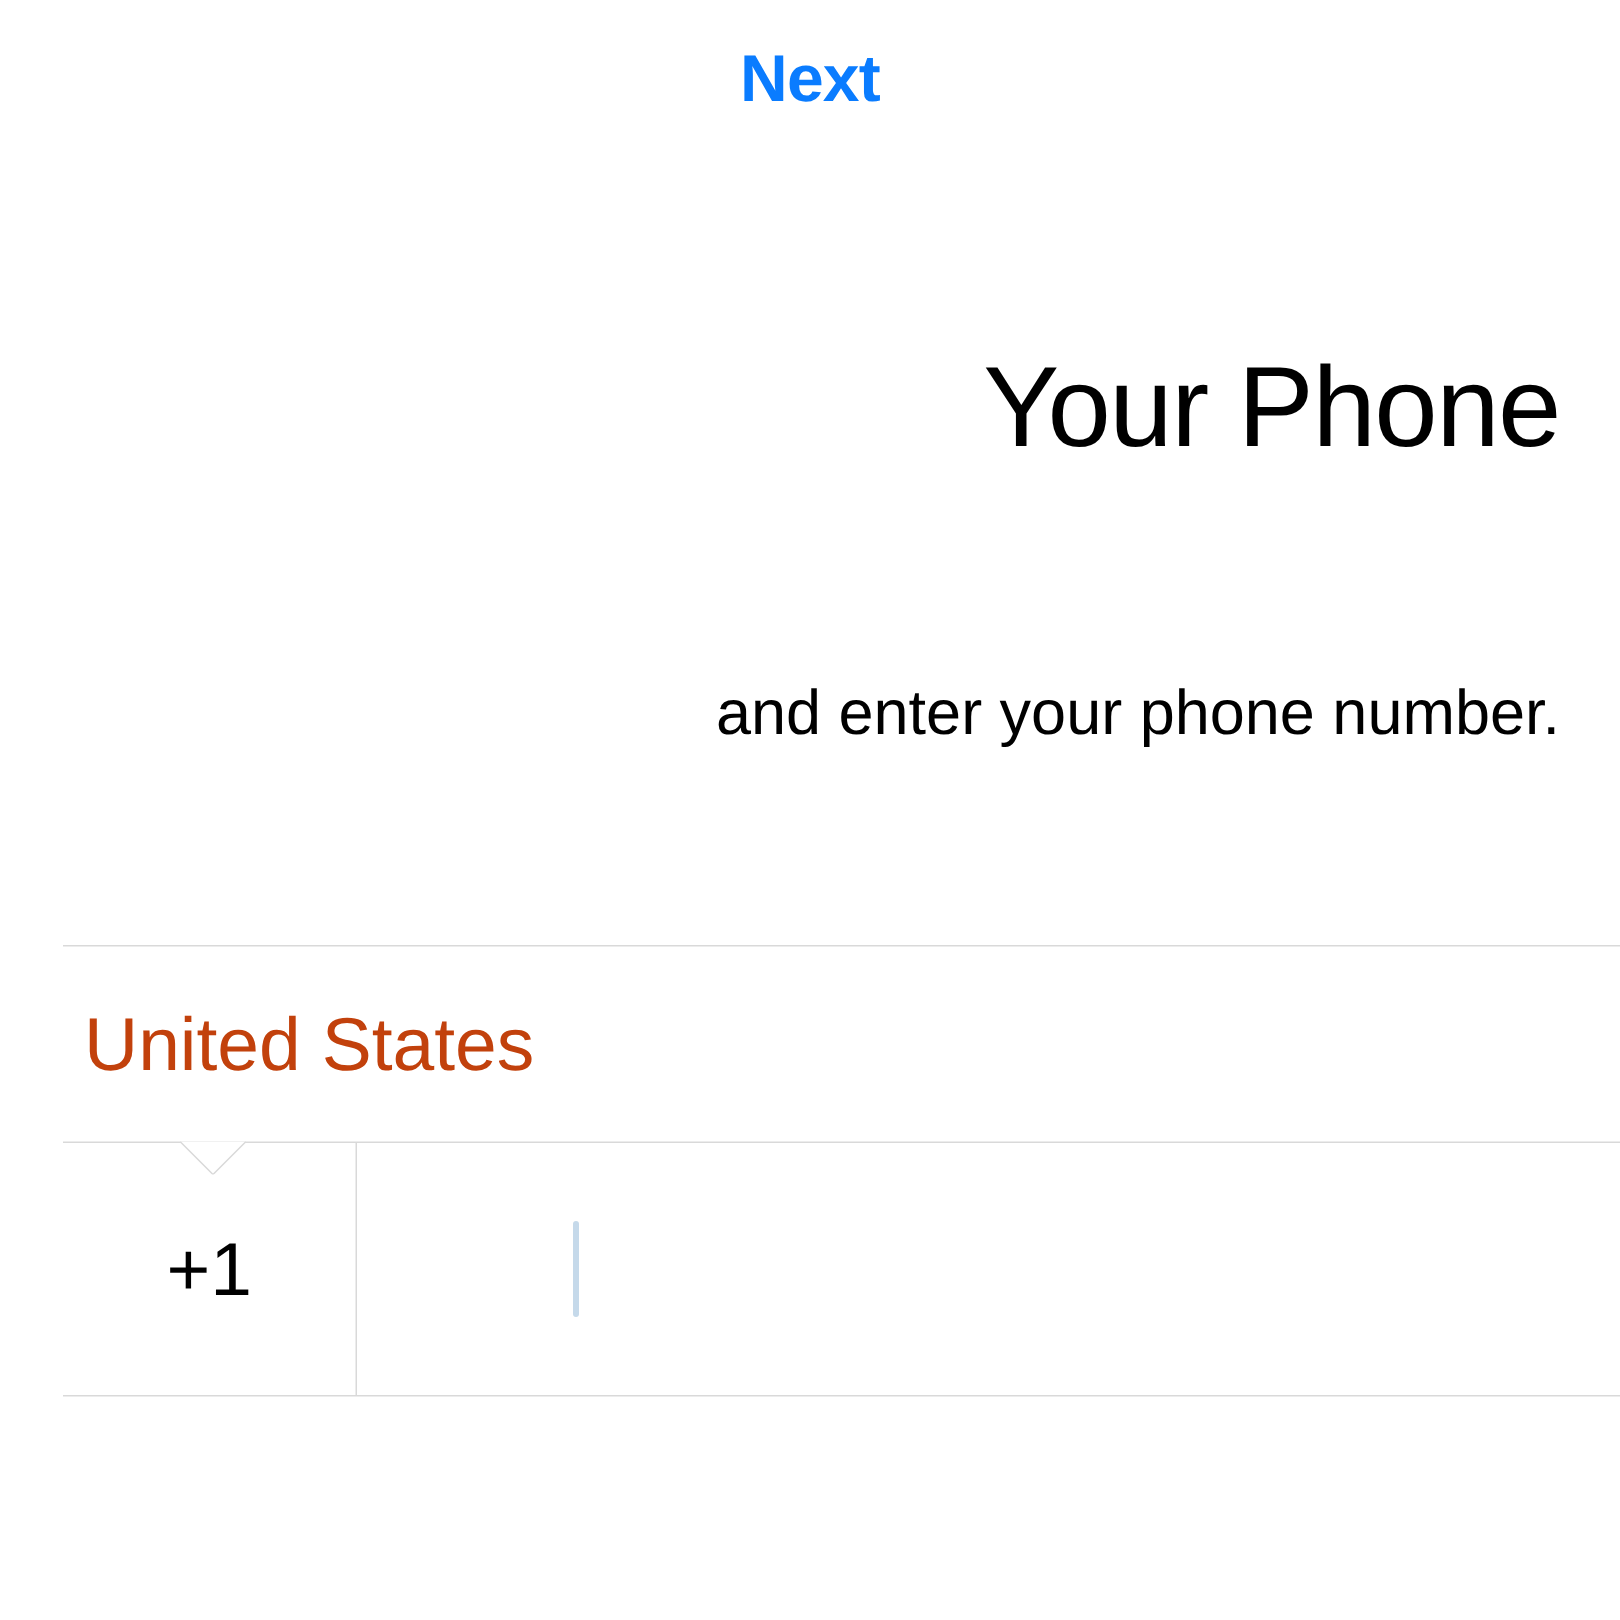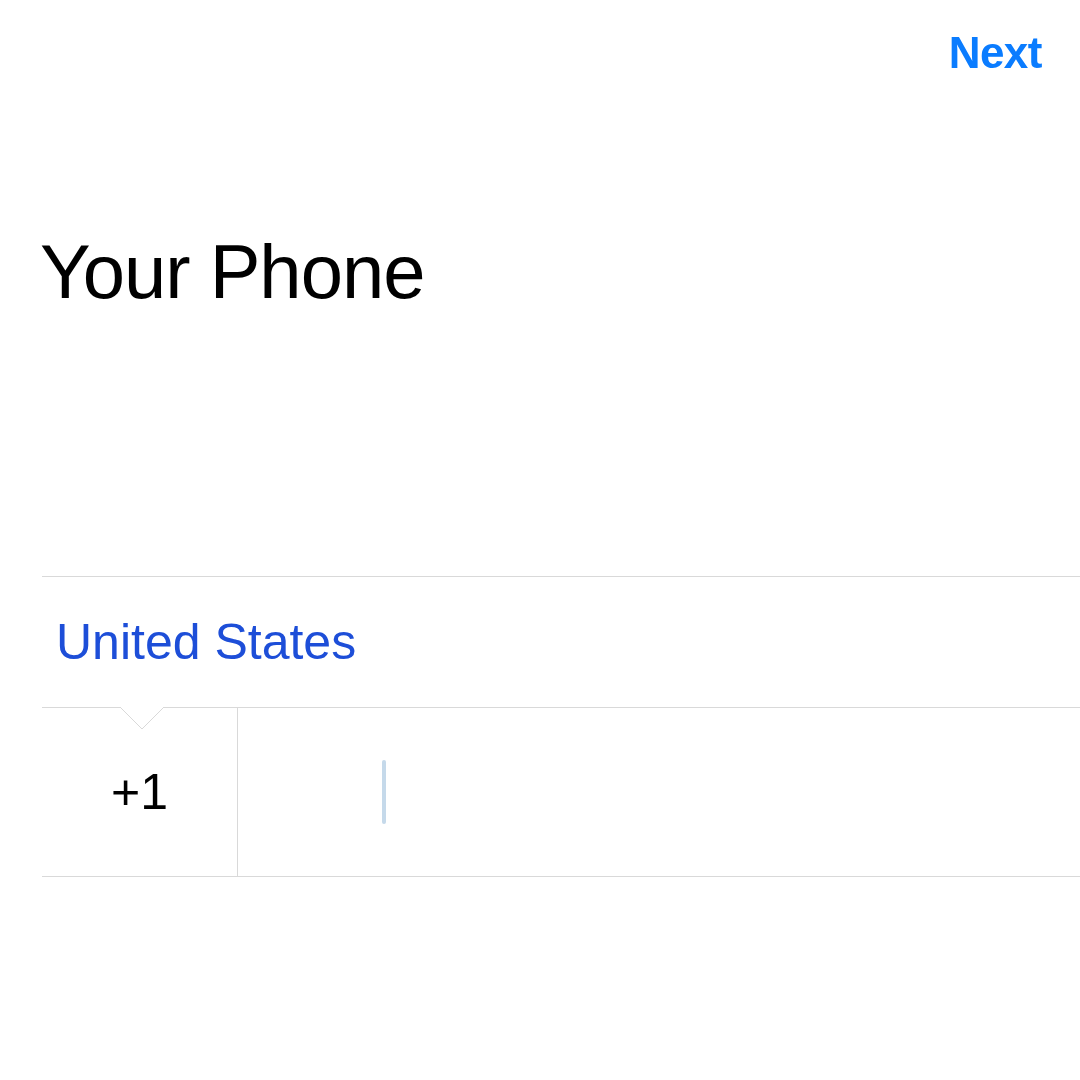--- a/index.html
+++ b/index.html
@@ -6,38 +6,38 @@
     html, body {
       width: 1080px;
       height: 1080px;
       background: #ffffff;
       font-family: -apple-system, BlinkMacSystemFont, "Helvetica Neue", Helvetica, Arial, sans-serif;
       -webkit-font-smoothing: antialiased;
     }
 
     .nav-bar {
       display: flex;
-      justify-content: flex-end;
+      justify-content: center;
       align-items: center;
       padding: 28px 38px 0 38px;
     }
     .next-btn {
       background: none;
       border: none;
       color: #0a7cff;
       font-size: 44px;
       font-weight: 600;
       cursor: pointer;
       font-family: inherit;
       letter-spacing: -0.5px;
     }
 
     .header-section {
       margin-top: 150px;
-      text-align: left;
+      text-align: right;
       padding: 0 40px;
     }
     .page-title {
       font-size: 76px;
       font-weight: 400;
       color: #000;
       letter-spacing: -1px;
     }
     .page-subtitle {
       margin-top: 78px;
@@ -56,21 +56,21 @@
     }
 
     .country-row {
       display: flex;
       align-items: center;
       padding: 36px 0 36px 56px;
       cursor: pointer;
     }
     .country-name {
       font-size: 50px;
-      color: #1d4ed8;
+      color: #c2410c;
       font-weight: 400;
     }
 
     .phone-row {
       position: relative;
       display: flex;
       align-items: stretch;
       border-top: 1px solid #d9d9d9;
       border-bottom: 1px solid #d9d9d9;
       margin-left: 42px;
@@ -129,20 +129,21 @@
 <body>
 
 <div class="nav-bar">
   <button class="next-btn">Next</button>
 </div>
 
 <div class="header-section">
   <h1 class="page-title">Your Phone</h1>
   <p class="page-subtitle">
     <br>
+    <span>and enter your phone number.</span>
   </p>
 </div>
 
 <div class="form-wrap">
   <hr class="hr-top">
 
   <div class="country-row">
     <span class="country-name">United States</span>
   </div>
 

